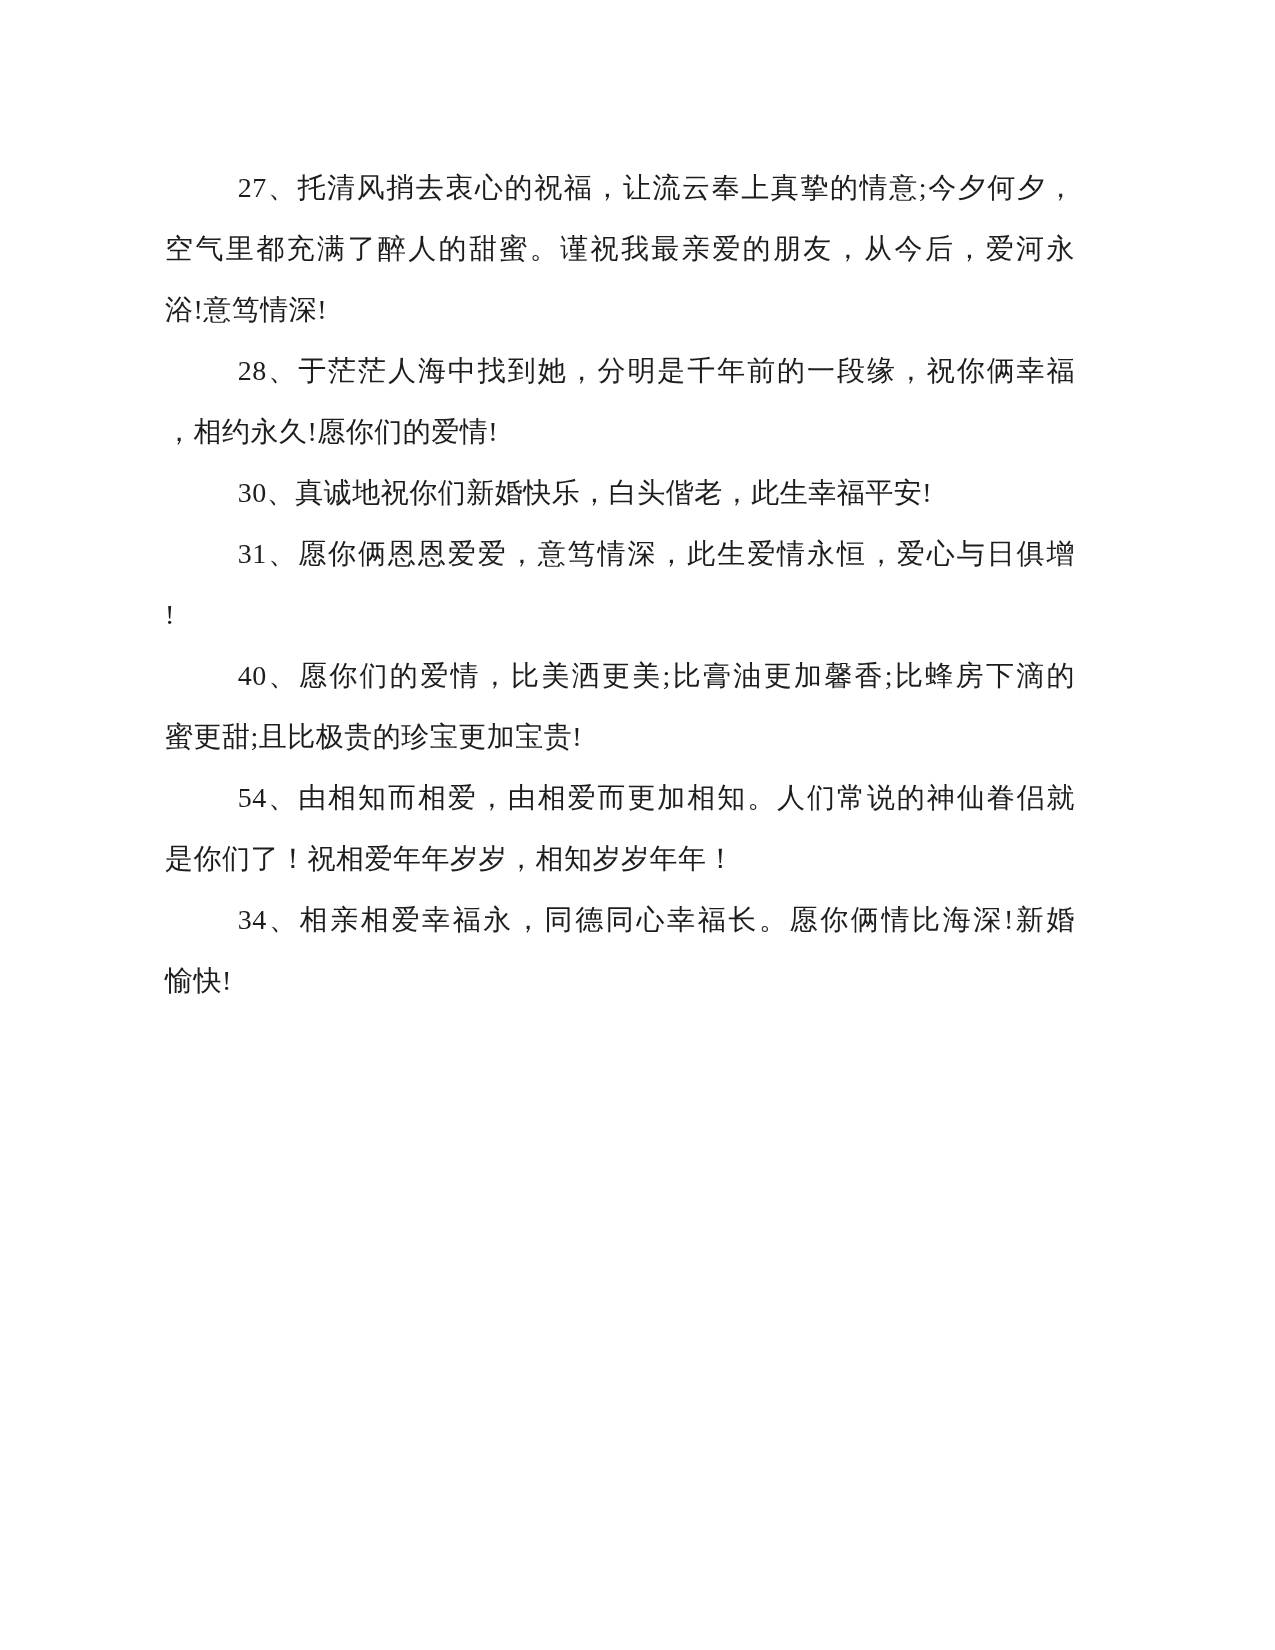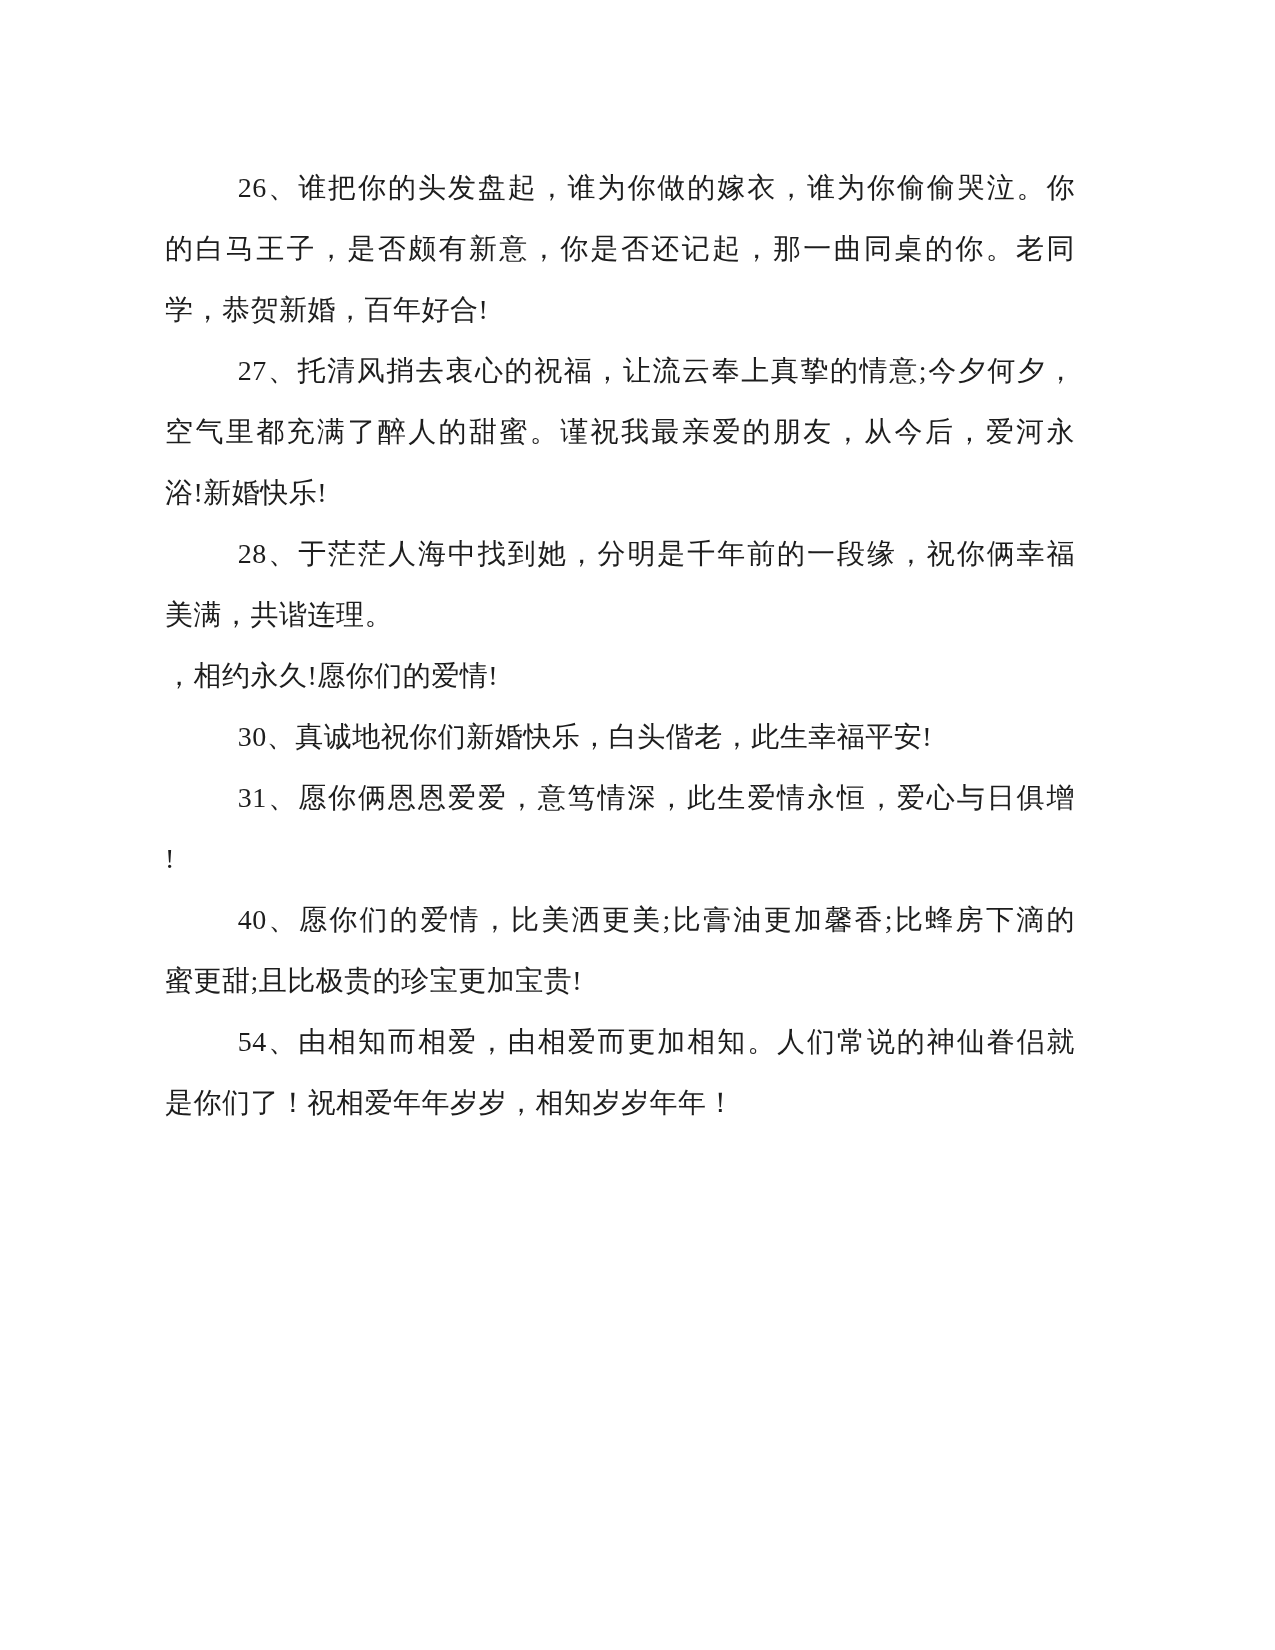--- a/index.html
+++ b/index.html
@@ -50,45 +50,43 @@
     text-align: left;
     text-align-last: left;
   }
 </style>
 </head>
 <body>
 
 <div class="page" style="background: rgb(255, 255, 255);">
   <div class="text-block" style="color: rgb(29, 29, 29);">
       <div class="para">
-        <div class="line first">26、谁把你的头发盘起，谁为你做的嫁衣，谁为你偷偷哭泣。你</div>
-        <div class="line">的白马王子，是否颇有新意，你是否还记起，那一曲同桌的你。老同</div>
-        <div class="line last">学，恭贺新婚，百年好合!</div>
-      </div>
-      <div class="para">
         <div class="line first">27、托清风捎去衷心的祝福，让流云奉上真挚的情意;今夕何夕，</div>
         <div class="line">空气里都充满了醉人的甜蜜。谨祝我最亲爱的朋友，从今后，爱河永</div>
-        <div class="line last">浴!新婚快乐!</div>
+        <div class="line last">浴!意笃情深!</div>
       </div>
       <div class="para">
         <div class="line first">28、于茫茫人海中找到她，分明是千年前的一段缘，祝你俩幸福</div>
-        <div class="line last">美满，共谐连理。</div>
       </div>
       <div class="para">
         <div class="line last">，相约永久!愿你们的爱情!</div>
       </div>
       <div class="para">
         <div class="line first last">30、真诚地祝你们新婚快乐，白头偕老，此生幸福平安!</div>
       </div>
       <div class="para">
         <div class="line first">31、愿你俩恩恩爱爱，意笃情深，此生爱情永恒，爱心与日俱增</div>
         <div class="line last">!</div>
       </div>
       <div class="para">
         <div class="line first">40、愿你们的爱情，比美洒更美;比膏油更加馨香;比蜂房下滴的</div>
         <div class="line last">蜜更甜;且比极贵的珍宝更加宝贵!</div>
       </div>
       <div class="para">
         <div class="line first">54、由相知而相爱，由相爱而更加相知。人们常说的神仙眷侣就</div>
         <div class="line last">是你们了！祝相爱年年岁岁，相知岁岁年年！</div>
       </div>
+      <div class="para">
+        <div class="line first">34、相亲相爱幸福永，同德同心幸福长。愿你俩情比海深!新婚</div>
+        <div class="line last">愉快!</div>
+      </div>
     </div>
 </div>
 
 </body></html>

